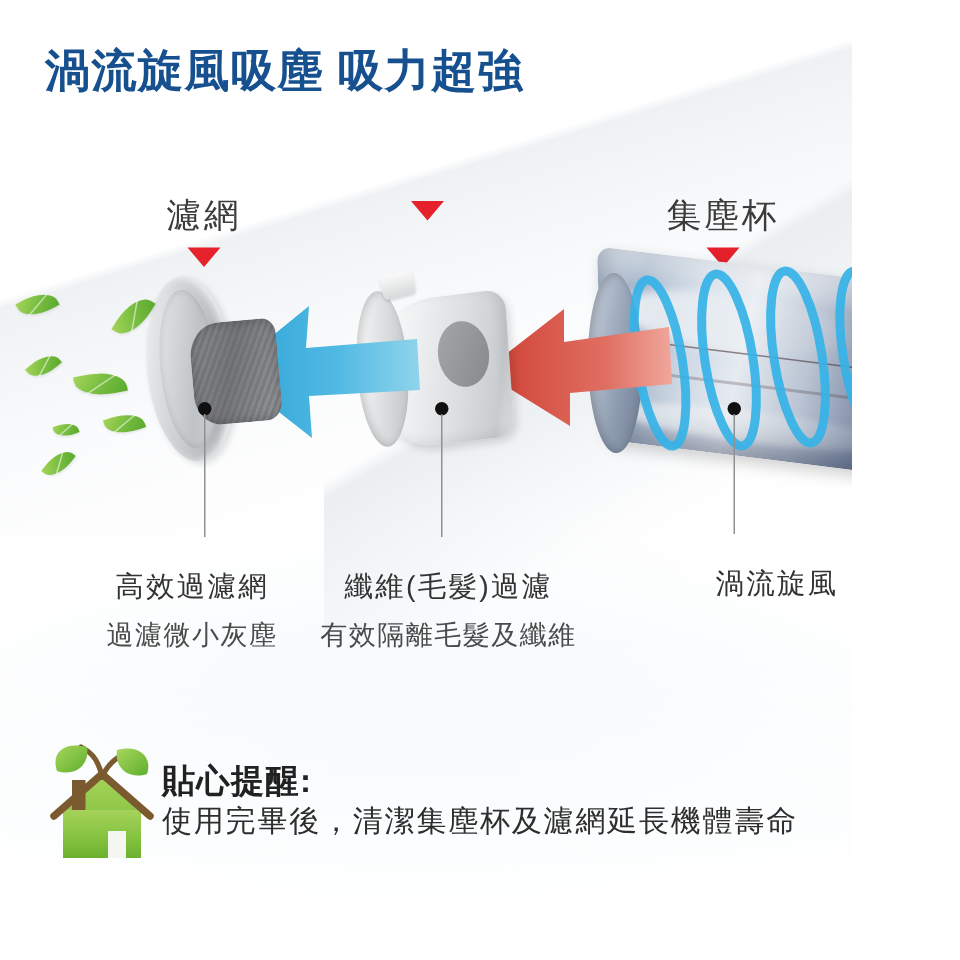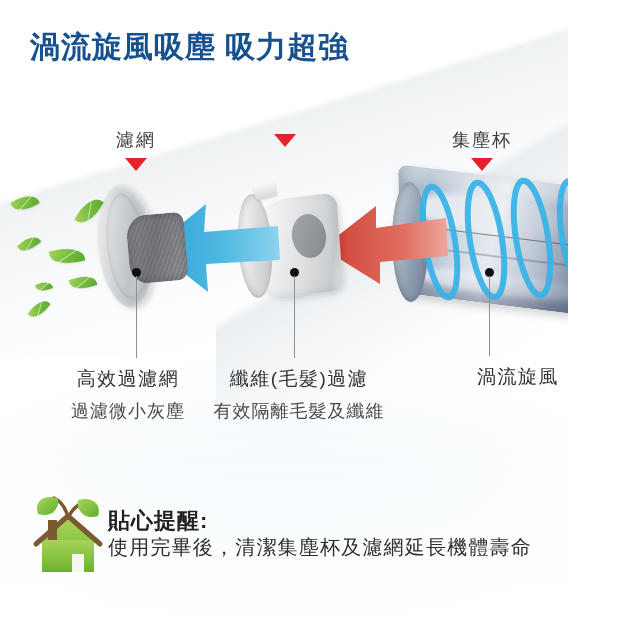--- a/index.html
+++ b/index.html
@@ -39,21 +39,21 @@
   .title{
     position:absolute;left:30px;top:27px;
     font-size:30px;font-weight:bold;letter-spacing:1px;
     color:#16508f;white-space:nowrap;
     text-shadow:0 1px 0 rgba(255,255,255,.6);
   }
 
   
   .toplabel{position:absolute;text-align:center;width:140px;}
   .toplabel .txt{
-    font-size:18px;color:#3c3c3c;letter-spacing:2px;white-space:nowrap;text-align:center;
+    font-size:23px;color:#3c3c3c;letter-spacing:2px;white-space:nowrap;text-align:center;
   }
   .tri{
     width:0;height:0;margin:6px auto 0;
     border-left:11px solid transparent;border-right:11px solid transparent;
     border-top:13px solid #e5212b;
   }
   #lbl-mesh{left:66px;top:128px;}
   #lbl-filter{left:215px;top:128px;}
   #lbl-cup{left:412px;top:128px;}
 
@@ -158,21 +158,21 @@
     position:absolute;width:9px;height:9px;border-radius:50%;
     background:#101010;
   }
   .leader{
     position:absolute;width:1px;background:#8d9194;
   }
 
   
   .desc{position:absolute;text-align:center;}
   .desc .head{
-    font-size:19px;color:#333333;letter-spacing:1.5px;white-space:nowrap;
+    font-size:19px;color:#333333;letter-spacing:1.5px;white-space:nowrap;margin-top:12px;
   }
   .desc .sub{
     font-size:18px;color:#4b4b4b;letter-spacing:1px;white-space:nowrap;margin-top:6px;line-height:1.5;
   }
   #desc-1{left:48px;top:366px;width:160px;}
   #desc-2{left:206px;top:366px;width:186px;}
   #desc-3{left:410px;top:364px;width:216px;}
 
   
   .leaf{

